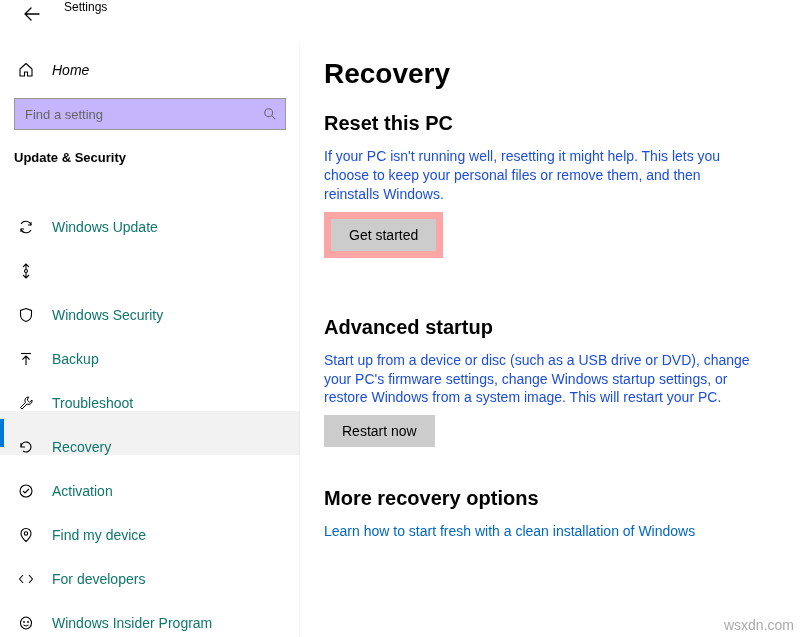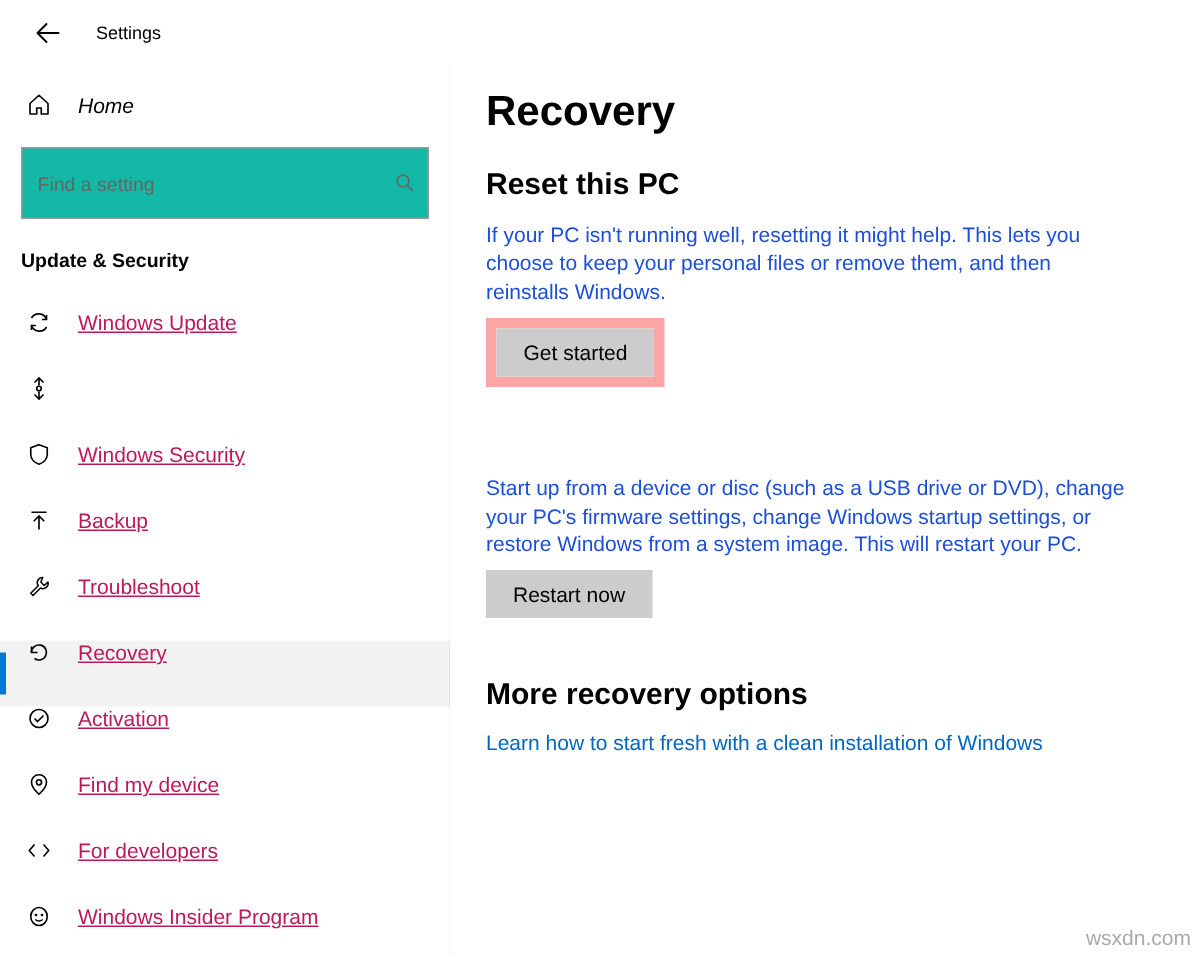--- a/index.html
+++ b/index.html
@@ -1,32 +1,32 @@
 <!DOCTYPE html>
 <html><head>
   <meta charset="utf-8">
   <style>
     * { margin: 0; padding: 0; box-sizing: border-box; font-family: "Segoe UI", -apple-system, sans-serif; }
     body { width: 800px; height: 637px; background: #fff; overflow: hidden; position: relative; }
-    .topbar { display: flex; align-items: center; height: 44px; padding-left: 18px; background: #fff; }
+    .topbar { display: flex; align-items: flex-start; height: 44px; padding-left: 18px; background: #fff; }
     .back-btn { width: 28px; height: 28px; display: flex; align-items: center; justify-content: center; cursor: pointer; }
     .app-title { font-size: 12px; margin-left: 18px; color: #000; }
     .layout { display: flex; height: calc(100% - 44px); }
     .sidebar { width: 300px; padding: 8px 0 0 0; background: #fff; position: relative; }
     .home-row { display: flex; align-items: center; height: 36px; padding-left: 16px; cursor: pointer; font-style: italic; }
     .home-row .icon { width: 20px; display: flex; justify-content: center; }
     .home-row .label { margin-left: 16px; font-size: 14px; color: #000; }
     .search-wrap { margin: 10px 14px 0 14px; }
-    .search-box { width: 100%; height: 48px; border: 1px solid #999; background: #14b8a6; padding: 0 32px 0 10px; font-size: 13px; color: #666; display: flex; align-items: center; position: relative; }
+    .search-box { width: 100%; height: 32px; border: 1px solid #999; background: #c4b5fd; padding: 0 32px 0 10px; font-size: 13px; color: #666; display: flex; align-items: center; position: relative; }
     .search-box input { border: none; outline: none; width: 100%; font-size: 13px; color: #333; background: transparent; }
     .search-box input::placeholder { color: #666; }
     .search-box .sicon { position: absolute; right: 8px; top: 50%; transform: translateY(-50%); }
     .category-hdr { font-size: 13px; font-weight: 700; padding: 20px 14px 12px 14px; color: #000; }
     .nav-list { margin-top: 14px; }
-    .nav-item { display: flex; align-items: flex-start; height: 44px; padding-left: 16px; cursor: pointer; position: relative; font-size: 14px; color: #be185d; text-decoration: underline; }
+    .nav-item { display: flex; align-items: flex-end; height: 44px; padding-left: 16px; cursor: pointer; position: relative; font-size: 14px; color: #0f766e; }
     .nav-item .icon { width: 20px; display: flex; justify-content: center; align-items: center; }
     .nav-item .label { margin-left: 16px; }
     .nav-item.selected::before { content: ""; position: absolute; left: 0; top: 8px; bottom: 8px; width: 4px; background: #0078d4; }
     .nav-item.selected { background: #f2f2f2; }
     .divider-shadow { position: absolute; top: 0; bottom: 0; right: 0; width: 1px; background: linear-gradient(to right, rgba(0,0,0,0), rgba(0,0,0,0.08)); }
     .content { flex: 1; padding: 8px 24px 0 24px; overflow: auto; }
     h1.page-title { font-size: 28px; font-weight: 600; margin: 6px 0 22px 0; color: #000; }
     h2.section-title { font-size: 20px; font-weight: 600; margin: 0 0 12px 0; color: #000; }
     p.section-desc { font-size: 14px; color: #1d4ed8; line-height: 1.35; margin-bottom: 8px; max-width: 430px; }
     .btn { display: inline-block; background: #ccc; border: none; font-size: 14px; color: #000; padding: 8px 18px; cursor: pointer; }
@@ -182,20 +182,21 @@
 
     <div class="section-gap">
       <h2 class="section-title">Reset this PC</h2>
       <p class="section-desc">If your PC isn't running well, resetting it might help. This lets you choose to keep your personal files or remove them, and then reinstalls Windows.</p>
       <div class="highlight-box">
         <button class="btn">Get started</button>
       </div>
     </div>
 
     <div class="section-gap">
+      <h2 class="section-title">Advanced startup</h2>
       <p class="section-desc">Start up from a device or disc (such as a USB drive or DVD), change your PC's firmware settings, change Windows startup settings, or restore Windows from a system image. This will restart your PC.</p>
       <button class="btn">Restart now</button>
     </div>
 
     <div class="section-gap" style="margin-top:40px;">
       <h2 class="section-title">More recovery options</h2>
       <a href="#" class="link">Learn how to start fresh with a clean installation of Windows</a>
     </div>
   </div>
 </div>

